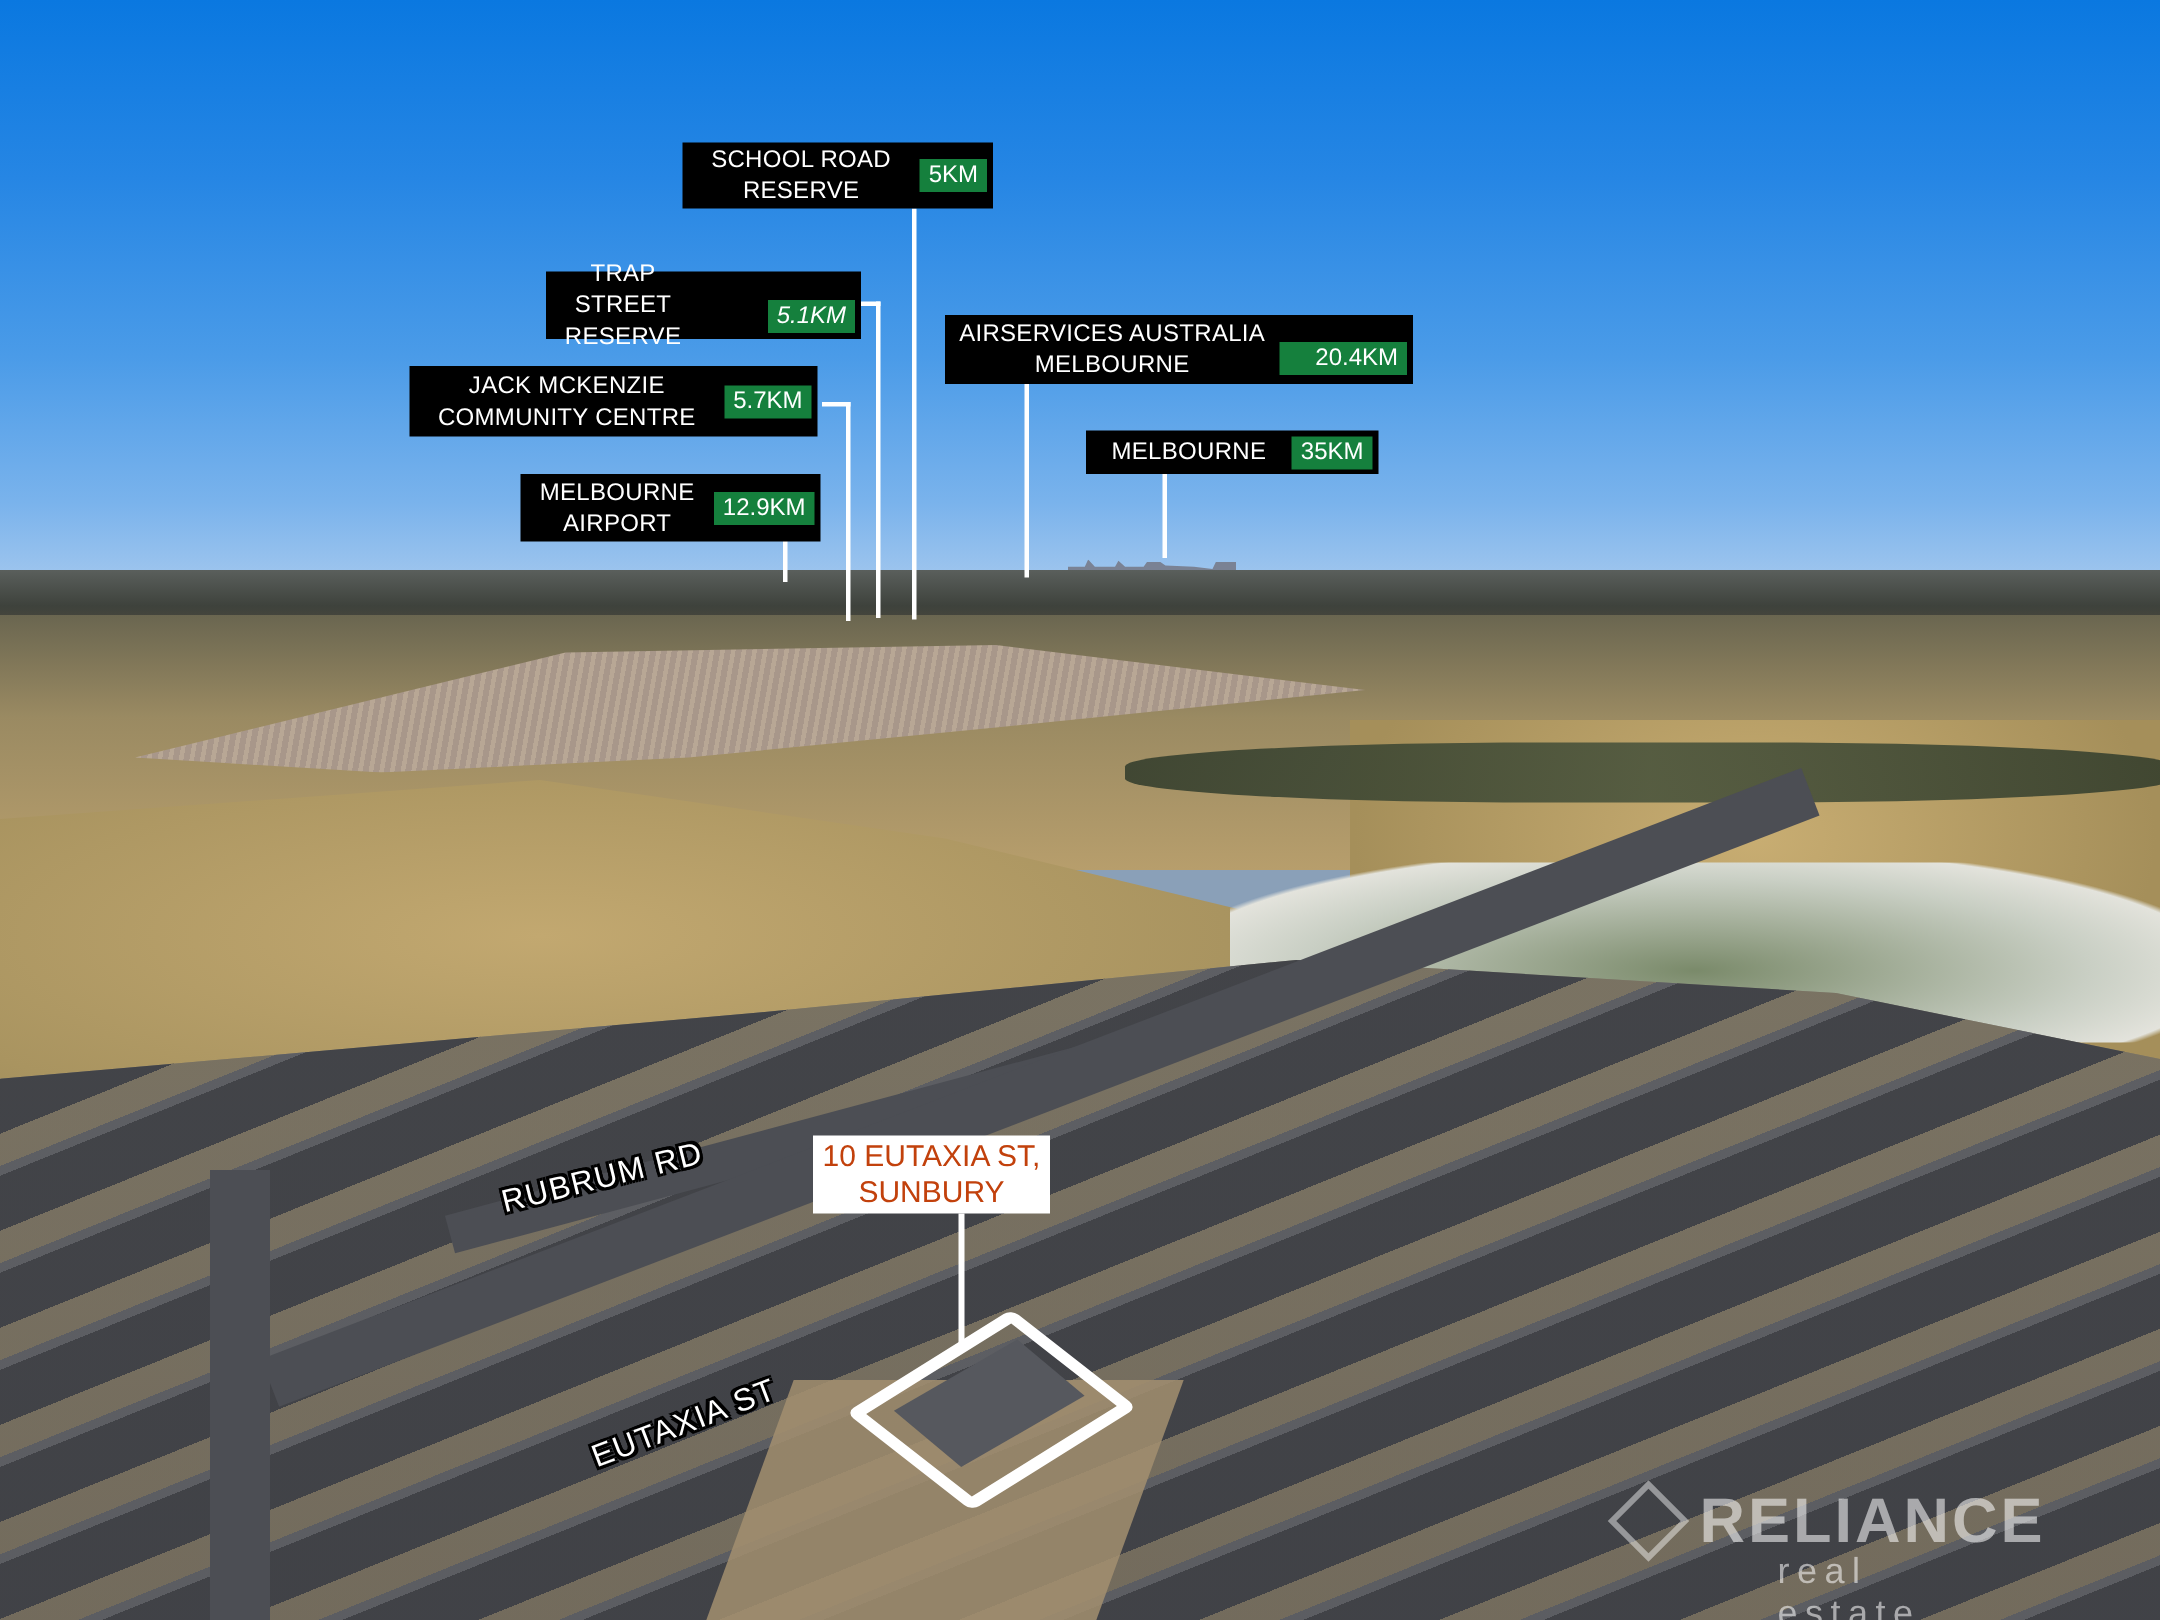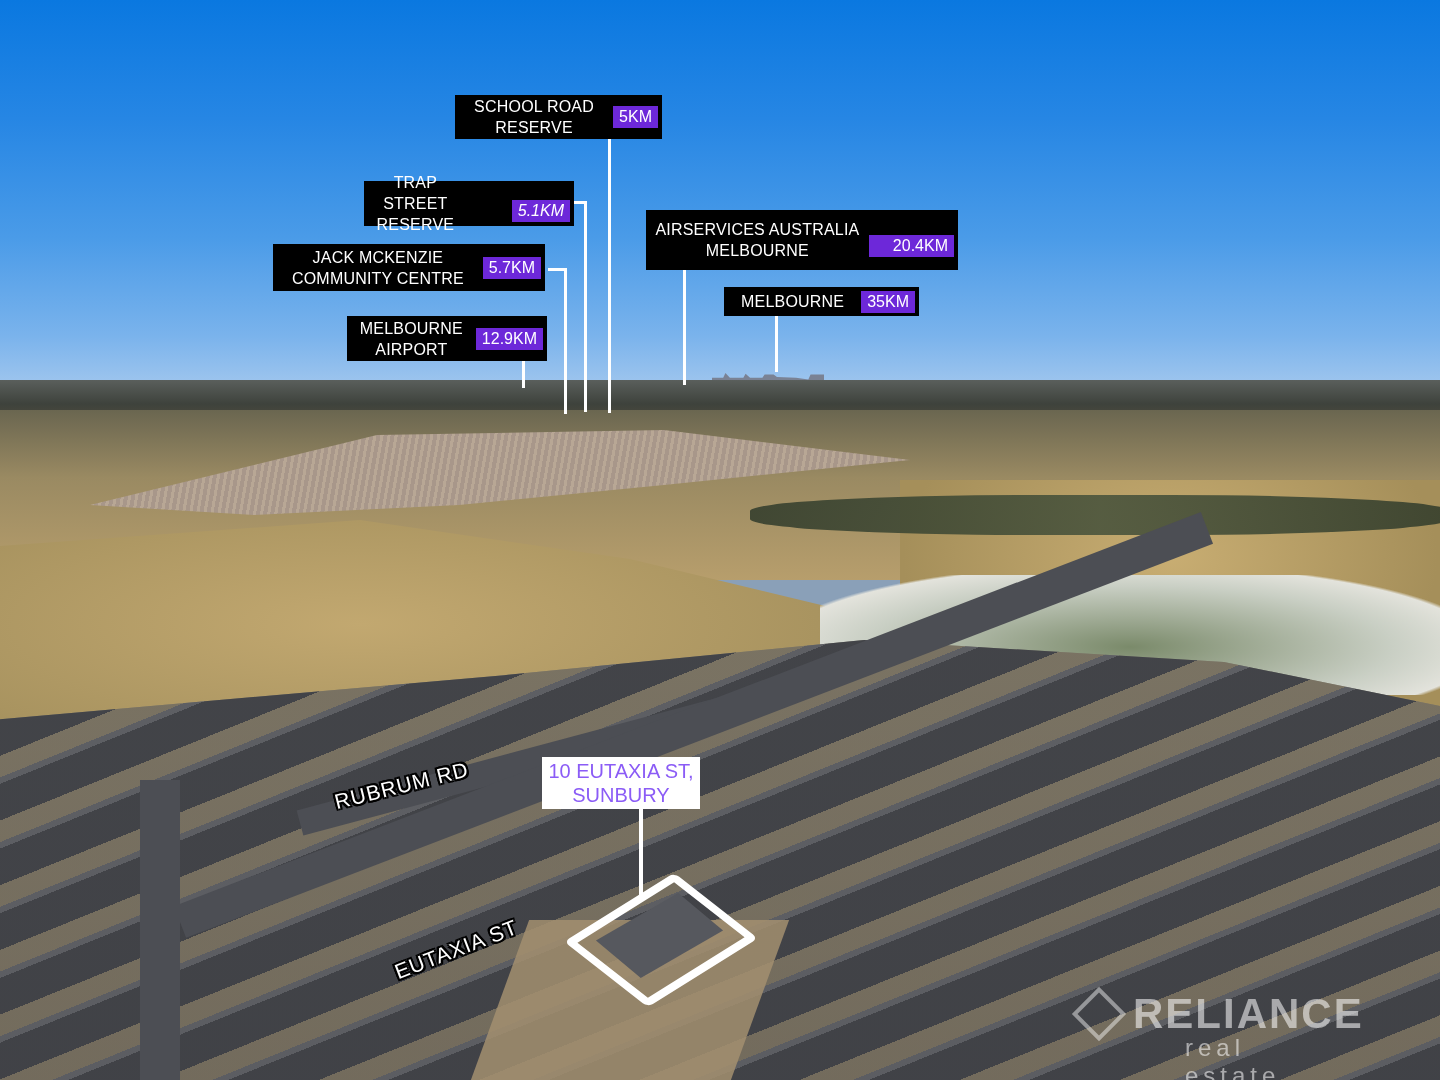--- a/index.html
+++ b/index.html
@@ -30,27 +30,27 @@
       clip-path:polygon(0 18%,35% 8%,60% 0,85% 5%,100% 15%,100% 100%,0 100%); }
     .dirt-lot { position:absolute; left:500px; top:920px; width:260px; height:160px;
       background:#a38f70; transform:skewX(-20deg); opacity:.85; }
     .road { position:absolute; background:#4c4e54; }
     .road.eut { left:180px; top:905px; width:1100px; height:34px; transform:rotate(-21deg); transform-origin:left center; }
     .road.rub { left:300px; top:810px; width:500px; height:26px; transform:rotate(-15deg); transform-origin:left center; }
     .road.cross { left:140px; top:780px; width:40px; height:300px; }
 
     .label-box { position:absolute; background:#000; color:#fff; display:flex; align-items:center; padding:0 4px 0 8px; box-sizing:border-box; }
     .label-text { font-size:16px; line-height:21px; text-align:center; letter-spacing:.2px; flex:1; }
-    .km { background:#6d28d9; color:#fff; font-size:16px; line-height:22px; padding:0 6px; margin-left:8px; white-space:nowrap; }
+    .km { background:#15803d; color:#fff; font-size:16px; line-height:22px; padding:0 6px; margin-left:8px; white-space:nowrap; }
     .leader { position:absolute; background:#fff; }
 
     .house-highlight { position:absolute; left:596px; top:890px; width:130px; height:100px;
       border:8px solid #fff; border-radius:6px; transform:rotate(-32deg) skewX(20deg); box-sizing:border-box; }
     .house-roof { position:absolute; left:612px; top:908px; width:95px; height:55px; background:#56585e; transform:rotate(-30deg) skewX(20deg); }
-    .addr-box { position:absolute; left:542px; top:757px; width:158px; height:52px; background:#fff; color:#8b5cf6;
+    .addr-box { position:absolute; left:542px; top:757px; width:158px; height:52px; background:#fff; color:#c2410c;
       font-size:20px; line-height:24px; text-align:center; padding-top:2px; box-sizing:border-box; }
     .addr-leader { position:absolute; left:639px; top:809px; width:4px; height:92px; background:#fff; }
 
     .street { position:absolute; color:#fff; font-size:21px; font-weight:400; letter-spacing:1px;
       text-shadow:-2px 0 #000,2px 0 #000,0 -2px #000,0 2px #000,-2px -2px #000,2px 2px #000,-2px 2px #000,2px -2px #000; }
     .rubrum { left:338px; top:790px; transform:rotate(-14deg); transform-origin:left bottom; }
     .eutaxia { left:400px; top:960px; transform:rotate(-21deg); transform-origin:left bottom; }
 
     .watermark { position:absolute; left:1075px; top:990px; color:rgba(255,255,255,.55); }
     .wm-logo { position:absolute; left:0; top:0; width:48px; height:48px; border:5px solid rgba(255,255,255,.45); box-sizing:border-box; transform:rotate(45deg) scale(.8); }
@@ -103,21 +103,21 @@
 <div class="label-box" style="left:273px;top:244px;width:272px;height:47px;">
   <div class="label-text"><span>JACK MCKENZIE</span><br><span>COMMUNITY CENTRE</span></div>
   <span class="km">5.7KM</span>
 </div>
 
 <div class="label-box" style="left:347px;top:316px;width:200px;height:45px;">
   <div class="label-text"><span>MELBOURNE</span><br><span>AIRPORT</span></div>
   <span class="km">12.9KM</span>
 </div>
 
-<div class="label-box" style="left:630px;top:210px;width:312px;height:60px;margin-left:16px;">
+<div class="label-box" style="left:630px;top:210px;width:312px;height:46px;">
   <div class="label-text"><span>AIRSERVICES AUSTRALIA</span><br><span>MELBOURNE</span></div>
   <span class="km" style="margin-top:12px;padding-left:24px;">20.4KM</span>
 </div>
 
 <div class="label-box" style="left:724px;top:287px;width:195px;height:29px;">
   <div class="label-text"><span>MELBOURNE</span></div>
   <span class="km">35KM</span>
 </div>
 
 <div class="addr-box">

